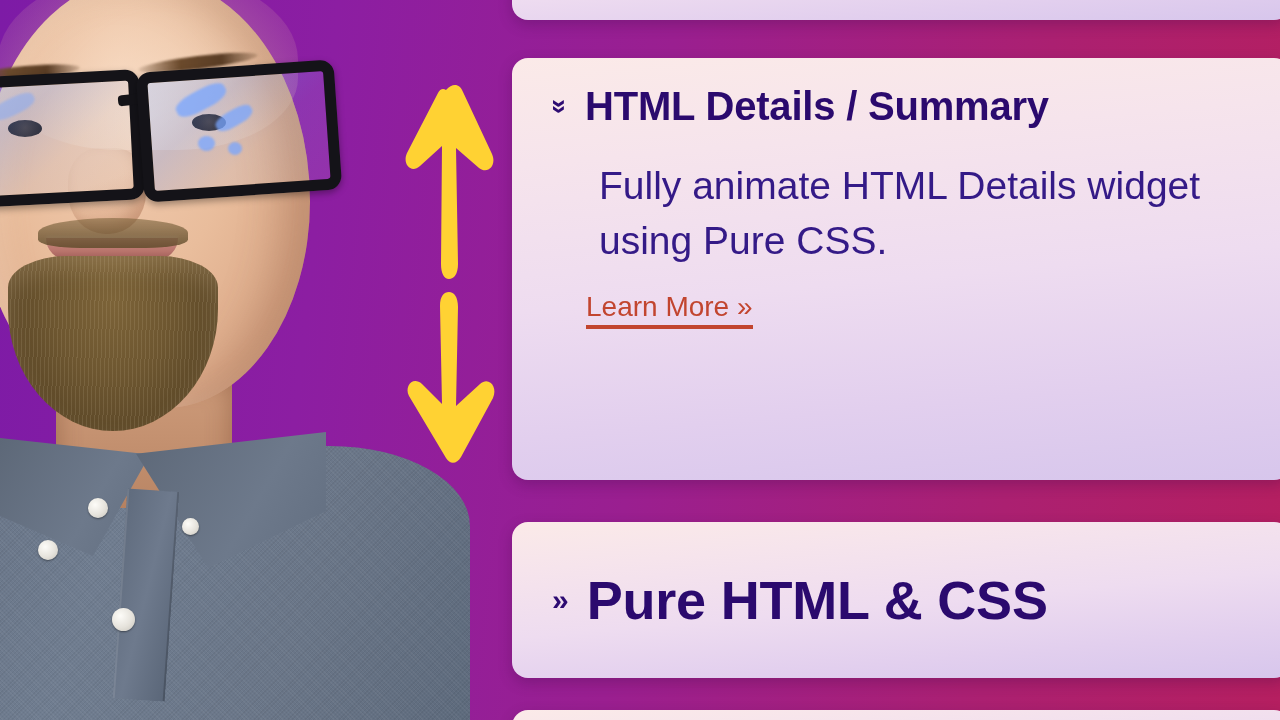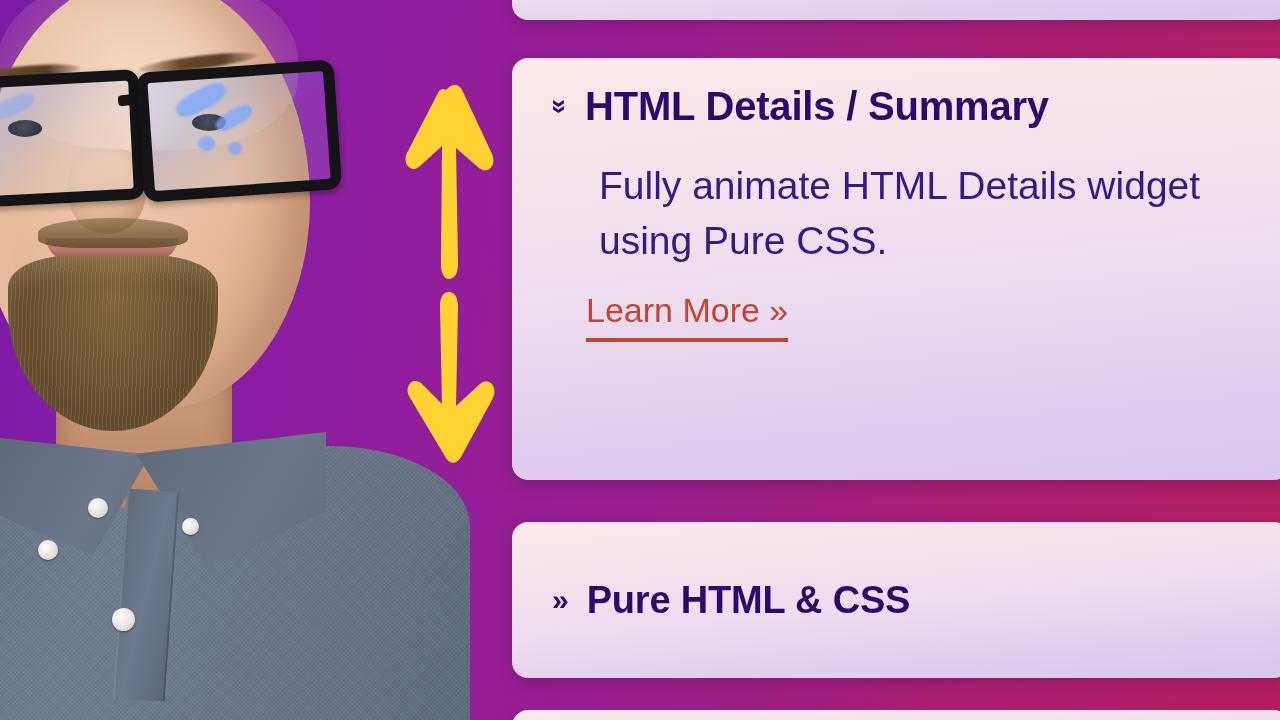--- a/index.html
+++ b/index.html
@@ -279,39 +279,39 @@
   .chev.down { transform: rotate(90deg) scaleY(1.05); font-size: 27px; }
 
   .summary-title {
     color: #2b0a6e;
     font-size: 40px;
     font-weight: 700;
     letter-spacing: -0.2px;
     white-space: nowrap;
     text-align: center;
   }
-  #card-closed .summary-title { font-size: 38px; }
+  #card-closed .summary-title { font-size: 54px; }
 
   .card-body {
     padding: 4px 40px 0 74px;
   }
   .body-text {
     color: #341a87;
     font-size: 39px;
     line-height: 1.42;
     margin: 0 0 22px 13px;
     max-width: 660px;
   }
   .learn-link {
     display: inline-block;
     color: #c2452f;
-    font-size: 34px;
+    font-size: 28px;
     text-decoration: none;
     border-bottom: 4px solid #c2452f;
-    padding-bottom: 8px;
+    padding-bottom: 2px;
     cursor: pointer;
   }
 </style>
 </head>
 <body>
 
 <div id="frame">
 
   <div class="bg-wash"></div>
 

